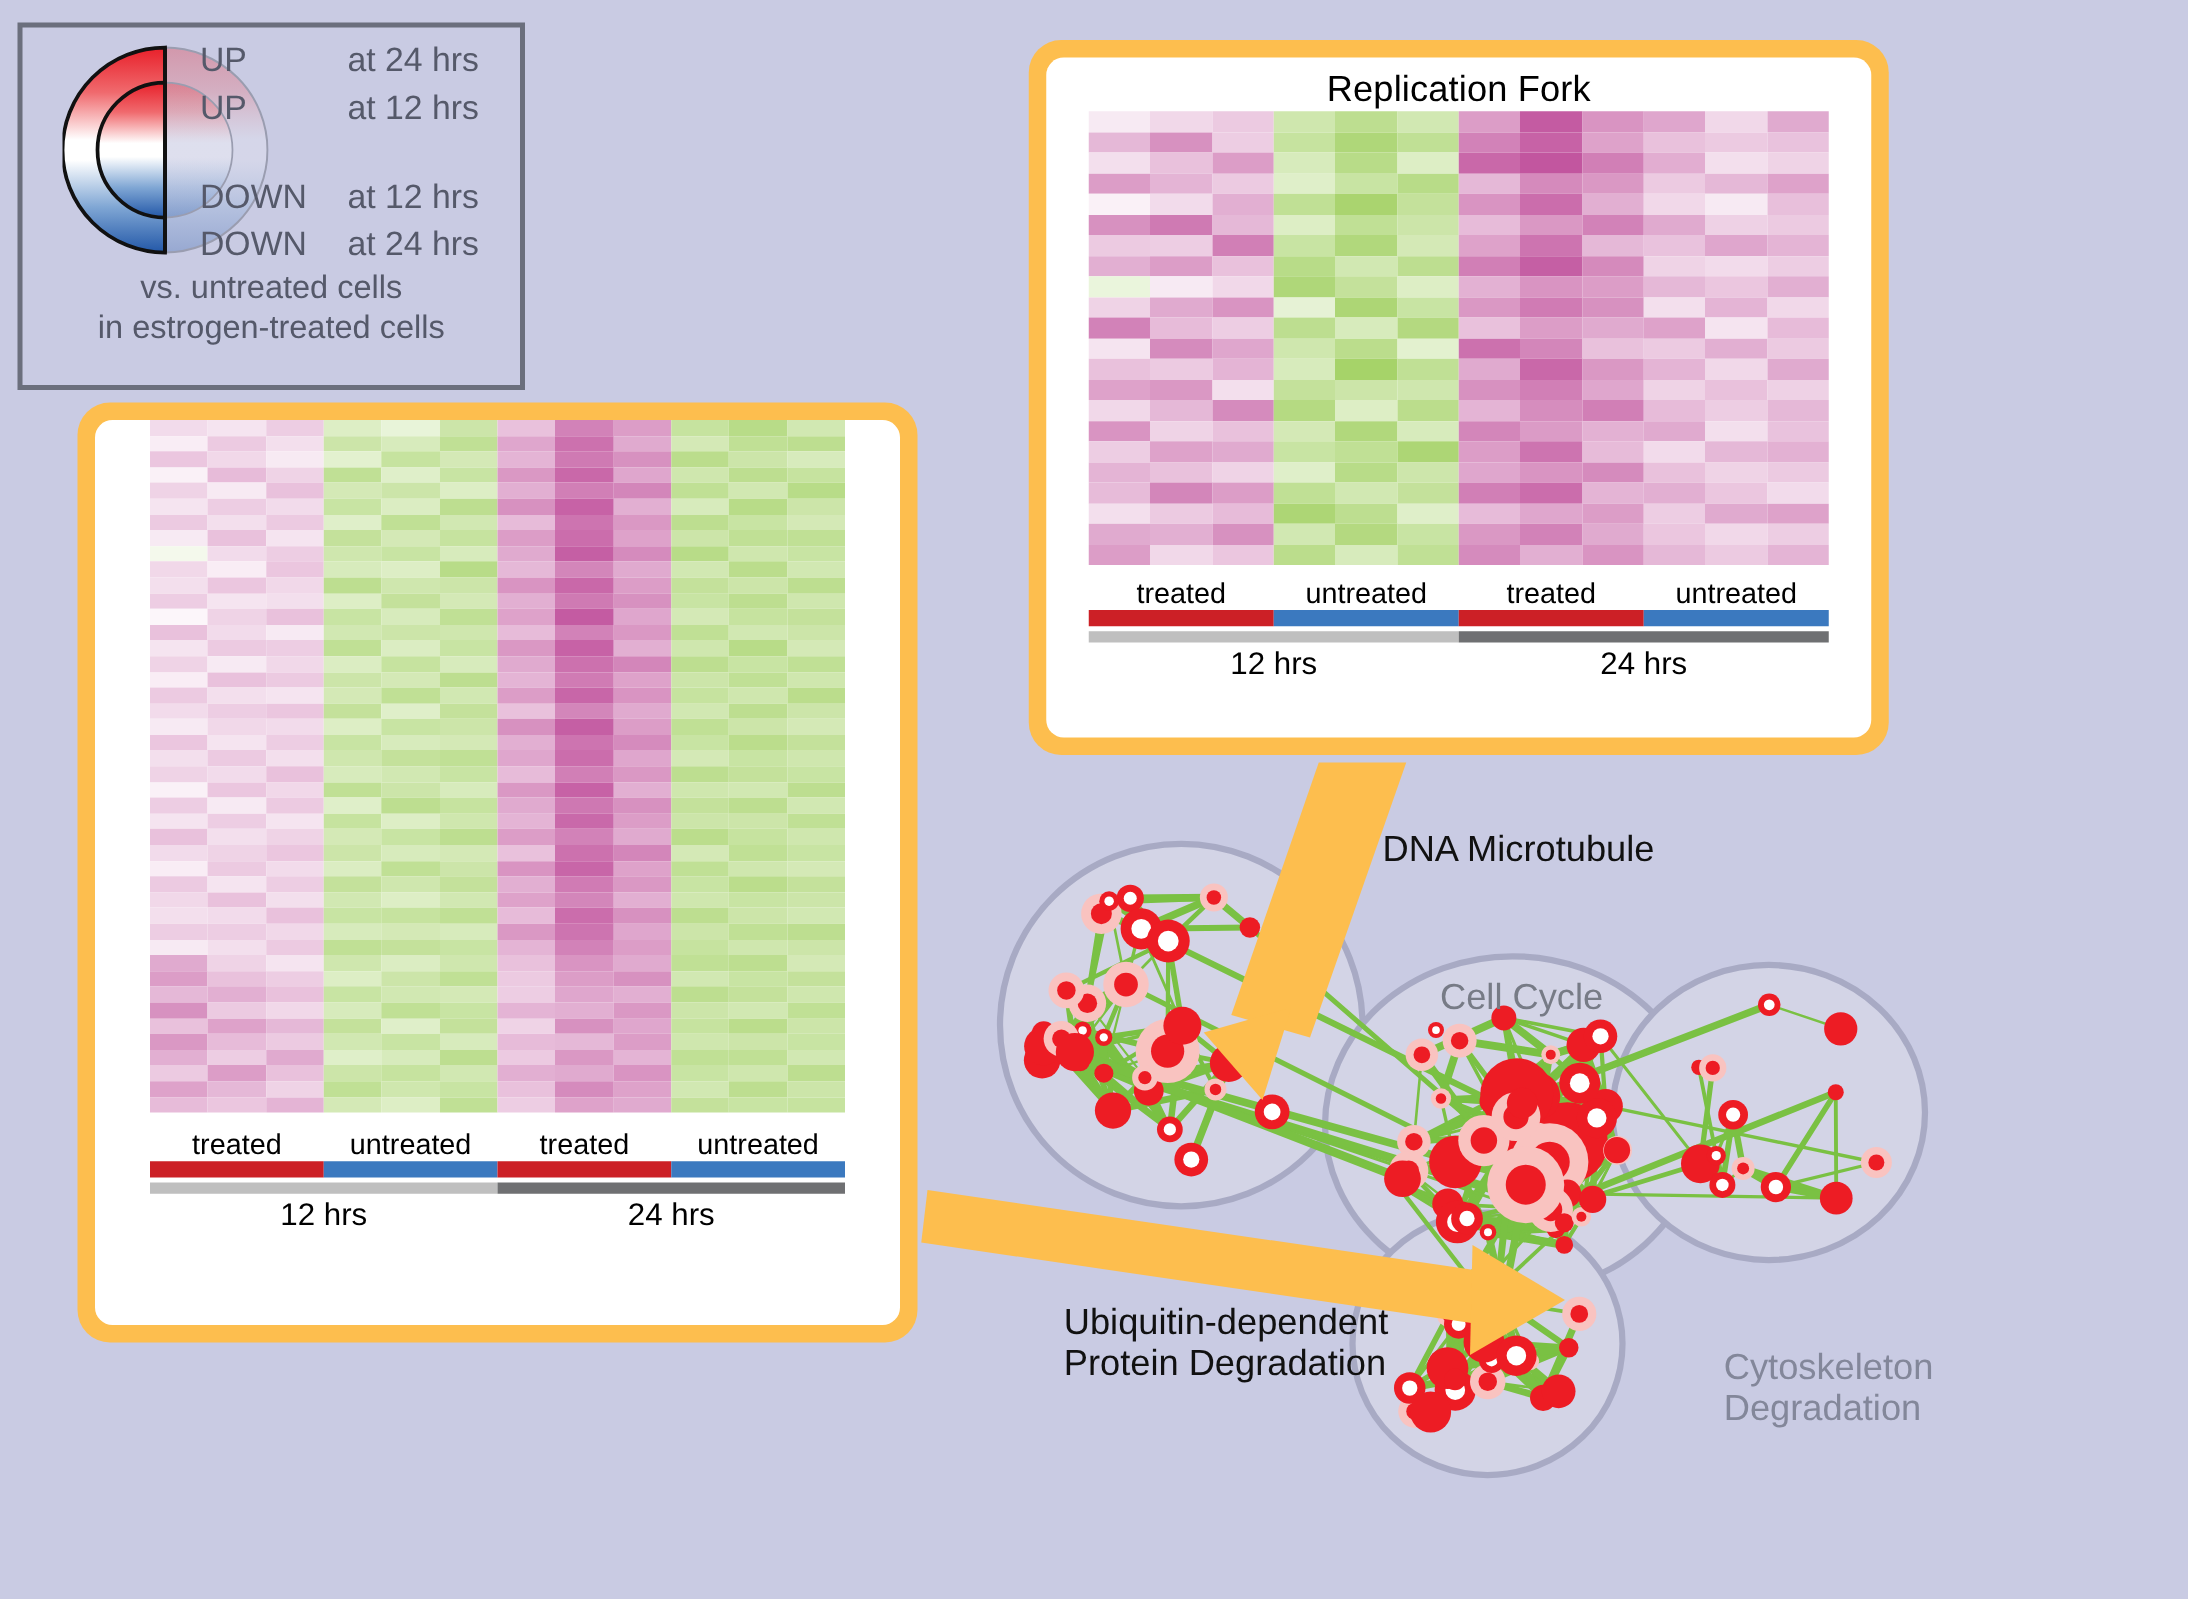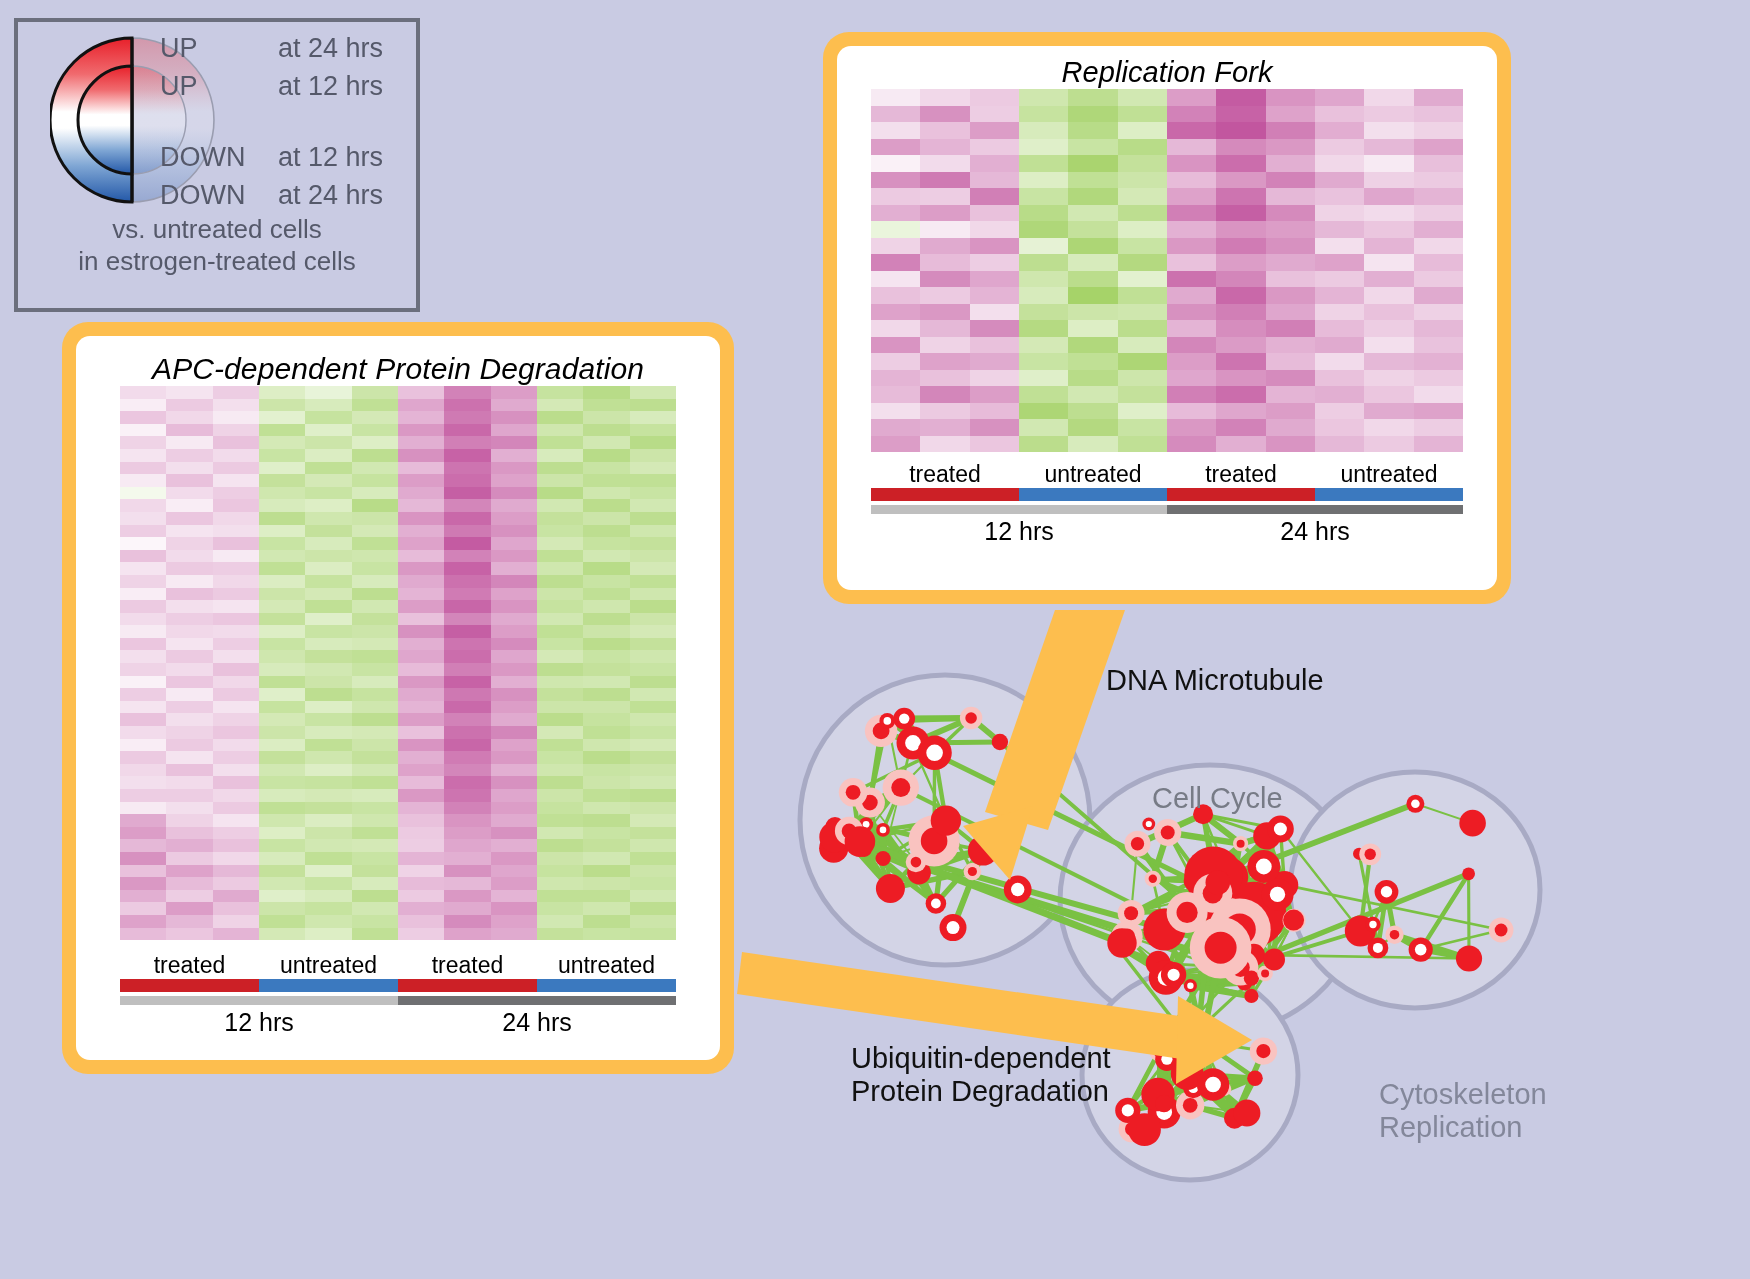--- a/index.html
+++ b/index.html
@@ -65,21 +65,21 @@
   .ud-item{display:flex;align-items:center;gap:14px;height:38px;}
   .ud-sw{width:27px;height:27px;border:2px solid #3a3a3a;box-sizing:border-box;}
   .ud-lbl{font-size:29px;color:#000;}
 
   
   #rf-panel{left:823px;top:32px;width:688px;height:572px;}
   #apc-panel{left:62px;top:322px;width:672px;height:752px;}
 
   .hm-title{
     text-align:center;font-size:29px;color:#000;
-    padding-top:10px;letter-spacing:.1px;font-style:italic;
+    padding-top:10px;letter-spacing:.1px;
   }
   #apc-panel .hm-title{font-size:30px;padding-top:16px;}
 
   .hm-grid{display:grid;width:100%;}
   .hm-cell{width:100%;}
 
   .cond-labels{display:flex;font-size:23px;color:#000;}
   .cond-labels > div{flex:1;text-align:center;}
   .cond-bar{display:flex;height:13px;}
   .cond-bar > div{flex:1;}
@@ -454,21 +454,20 @@
         <div class="time-labels" id="rf-times">
             <div style="flex: 2 1 0%;">12 hrs</div>
             <div style="flex: 2 1 0%;">24 hrs</div>
           </div>
       </div>
     </div>
   </div>
 
   <div class="panel" id="apc-panel">
     <div class="panel-inner">
-      <div class="hm-title">APC-dependent Protein Degradation</div>
       <div style="padding:0 44px 0 44px;">
         <div class="hm-grid" id="apc-grid" style="grid-template-columns: repeat(12, 1fr); grid-auto-rows: 12.6px;">
             <div class="hm-cell" style="background: rgb(242, 219, 235);"></div>
             <div class="hm-cell" style="background: rgb(245, 228, 240);"></div>
             <div class="hm-cell" style="background: rgb(237, 205, 227);"></div>
             <div class="hm-cell" style="background: rgb(221, 238, 197);"></div>
             <div class="hm-cell" style="background: rgb(232, 244, 217);"></div>
             <div class="hm-cell" style="background: rgb(204, 229, 169);"></div>
             <div class="hm-cell" style="background: rgb(233, 193, 220);"></div>
             <div class="hm-cell" style="background: rgb(210, 130, 184);"></div>
@@ -1799,20 +1798,20 @@
     <path d="M1055 610 L1125 610 L1048 830 L985 812 Z" fill="#fdbe4e"></path>
     <path d="M1033 806 L1010 880 L963 826 Z" fill="#fdbe4e"></path>
     <path d="M742 952 L1193 1018 L1188 1060 L737 994 Z" fill="#fdbe4e"></path>
     <path d="M1178 996 L1252 1040 L1176 1084 Z" fill="#fdbe4e"></path>
   </svg>
 
   <div class="net-label" id="lbl-dna">DNA Microtubule</div>
   <div class="net-label" id="lbl-cc">Cell Cycle</div>
   <div class="net-label" id="lbl-mt">
     <div>Cytoskeleton</div>
-    <div>Replication</div>
+    <div>Degradation</div>
   </div>
   <div class="net-label" id="lbl-ub">
     <div>Ubiquitin-dependent</div>
     <div>Protein Degradation</div>
   </div>
 
 </div>
 
 </body></html>

